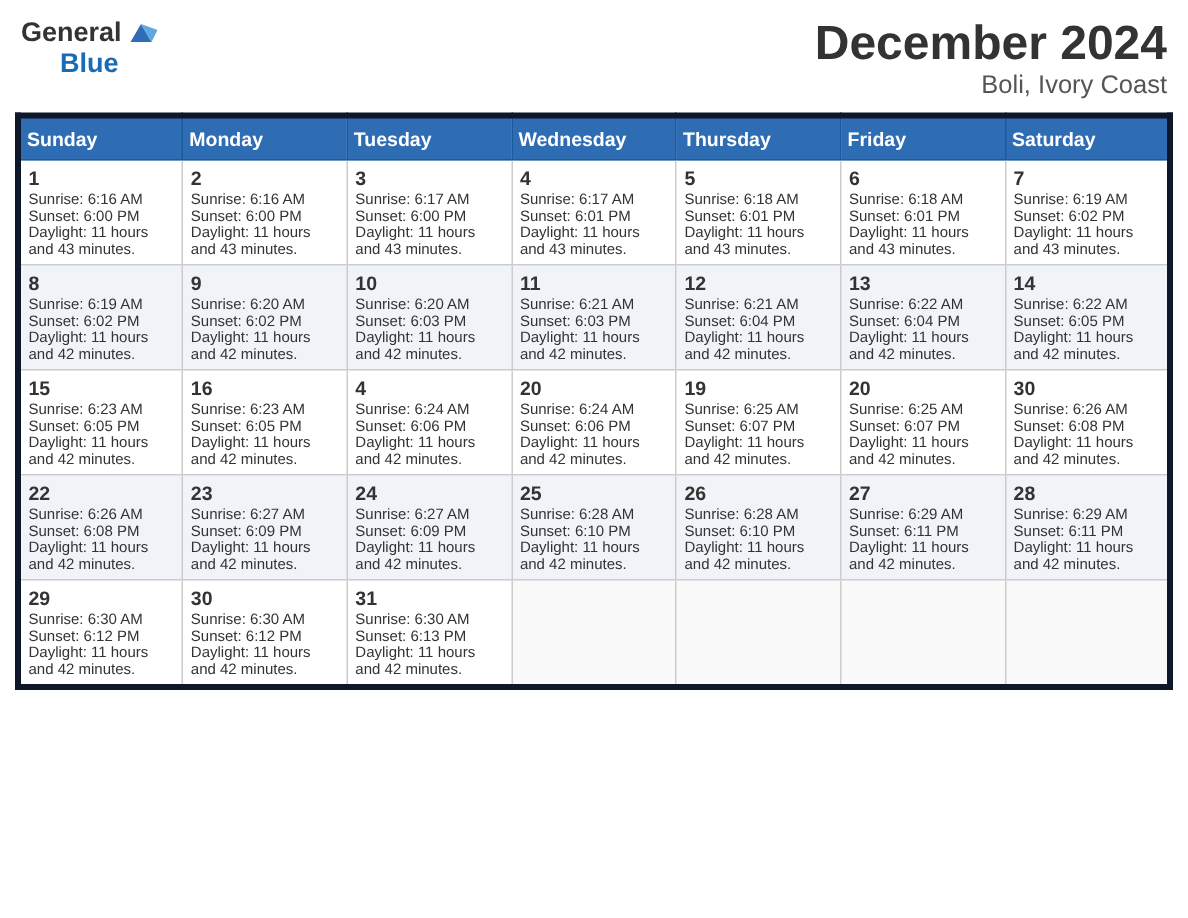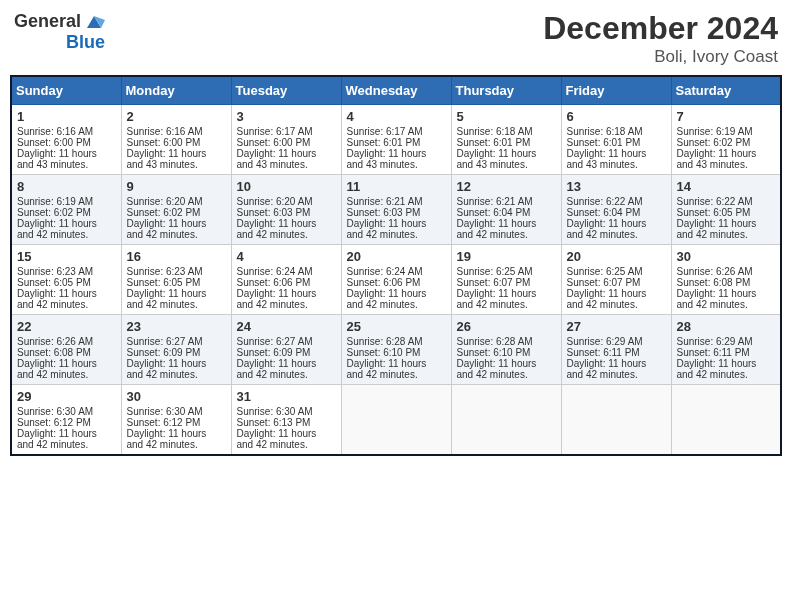--- a/index.html
+++ b/index.html
@@ -13,21 +13,21 @@
     .header {
       display: flex;
       justify-content: space-between;
       align-items: flex-start;
       margin-bottom: 8px;
       padding: 0 4px;
     }
     .logo {
       display: flex;
       flex-direction: column;
-      align-items: flex-end;
+      align-items: center;
     }
     .logo-text {
       display: flex;
       align-items: center;
     }
     .logo-general {
       font-size: 18px;
       font-weight: bold;
       color: #333;
     }
@@ -49,21 +49,21 @@
       font-weight: bold;
       color: #333;
     }
     .location {
       font-size: 17px;
       color: #555;
     }
     .calendar {
       width: 100%;
       border-collapse: collapse;
-      border: 2px solid #0f172a;
+      border: 4px solid #0f172a;
     }
     .calendar th {
       background-color: #2e6db4;
       color: #fff;
       font-size: 13px;
       font-weight: bold;
       padding: 6px 4px;
       text-align: left;
       border: 1px solid #1a5a9e;
     }

